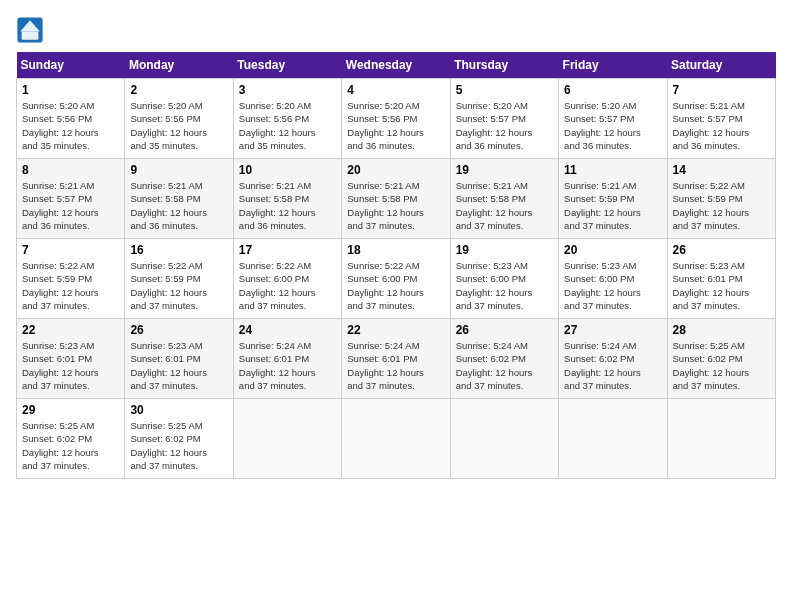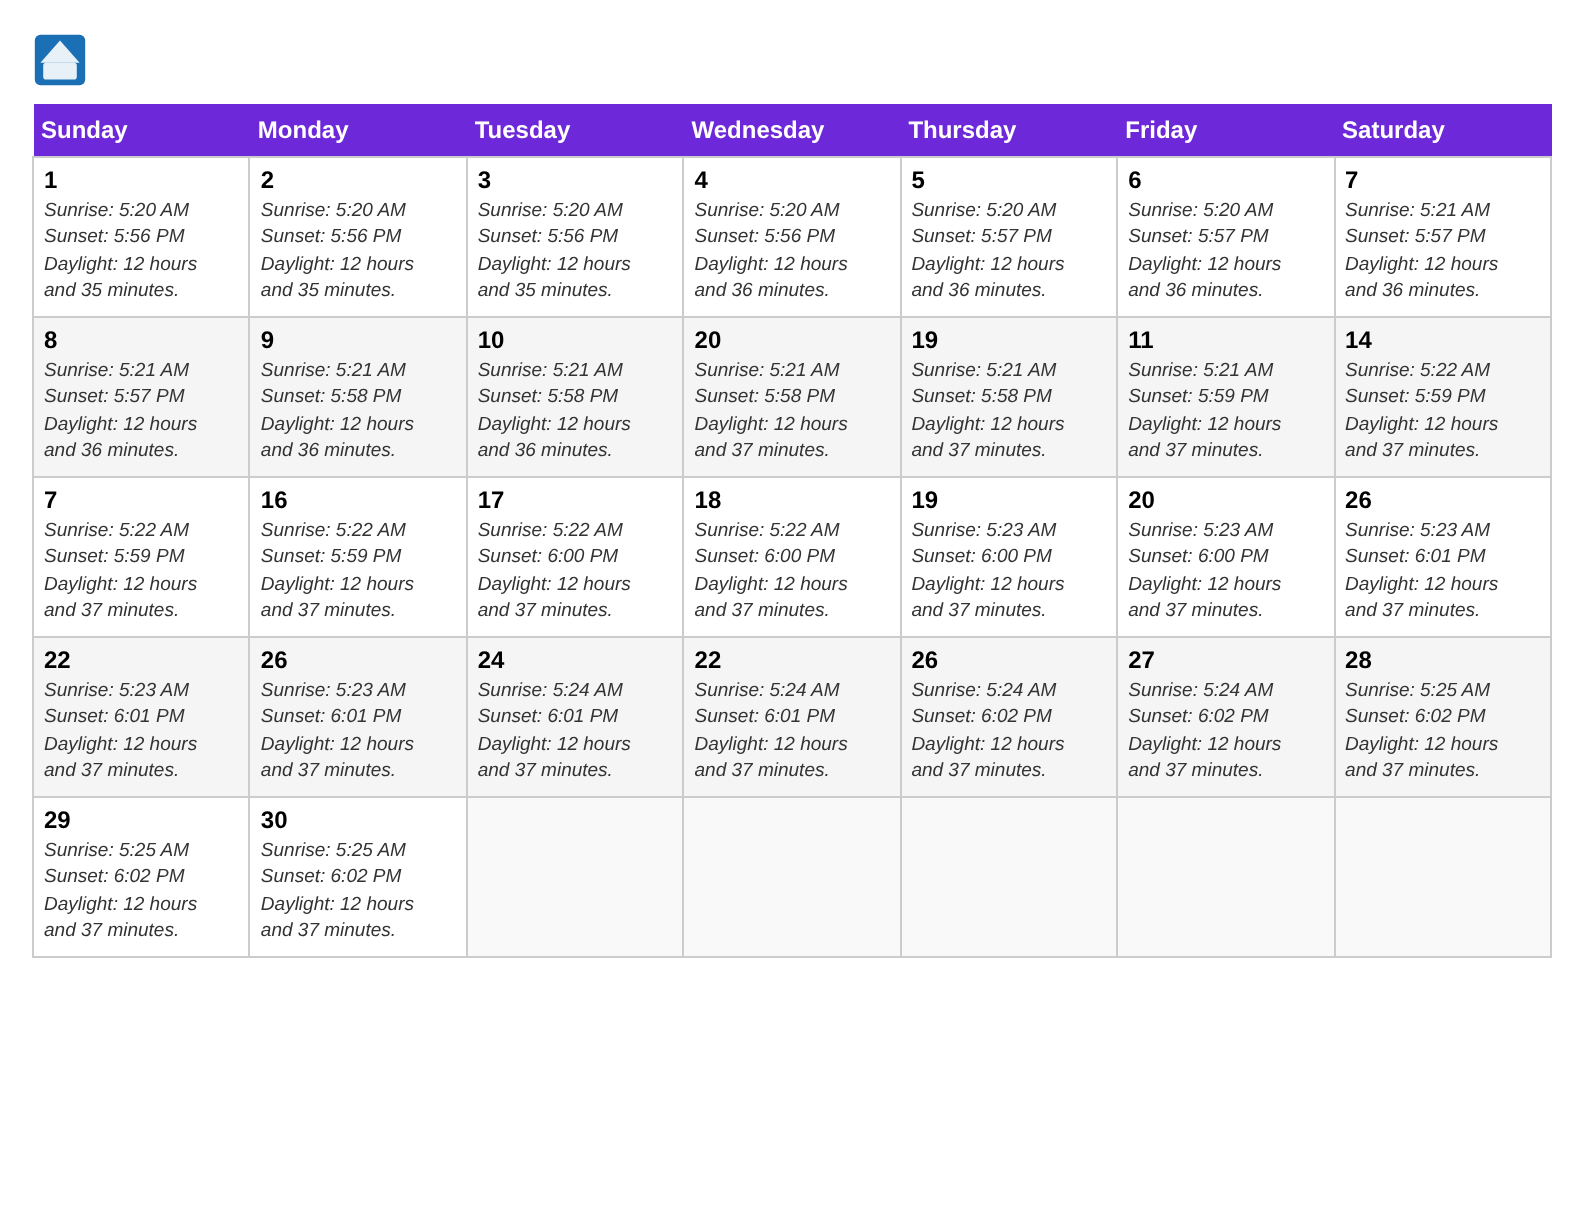--- a/index.html
+++ b/index.html
@@ -45,21 +45,21 @@
     .calendar-subtitle {
       font-size: 14px;
       color: #555;
     }
     table {
       width: 100%;
       border-collapse: collapse;
       font-size: 11px;
     }
     th {
-      background-color: #6d28d9;
+      background-color: #4c1d95;
       color: white;
       padding: 6px 4px;
       text-align: left;
       font-size: 12px;
     }
     td {
       border: 1px solid #ccc;
       padding: 4px 5px;
       vertical-align: top;
       width: calc(100% / 7);
@@ -73,21 +73,20 @@
     }
     .day-num {
       font-weight: bold;
       font-size: 12px;
       margin-bottom: 2px;
     }
     .day-detail {
       font-size: 9.5px;
       color: #333;
       line-height: 1.4;
-      font-style: italic;
     }
     .empty {
       background: #f9f9f9 !important;
     }
   </style>
 </head>
 <body>
 
 <div class="header-area">
   <div class="logo">

